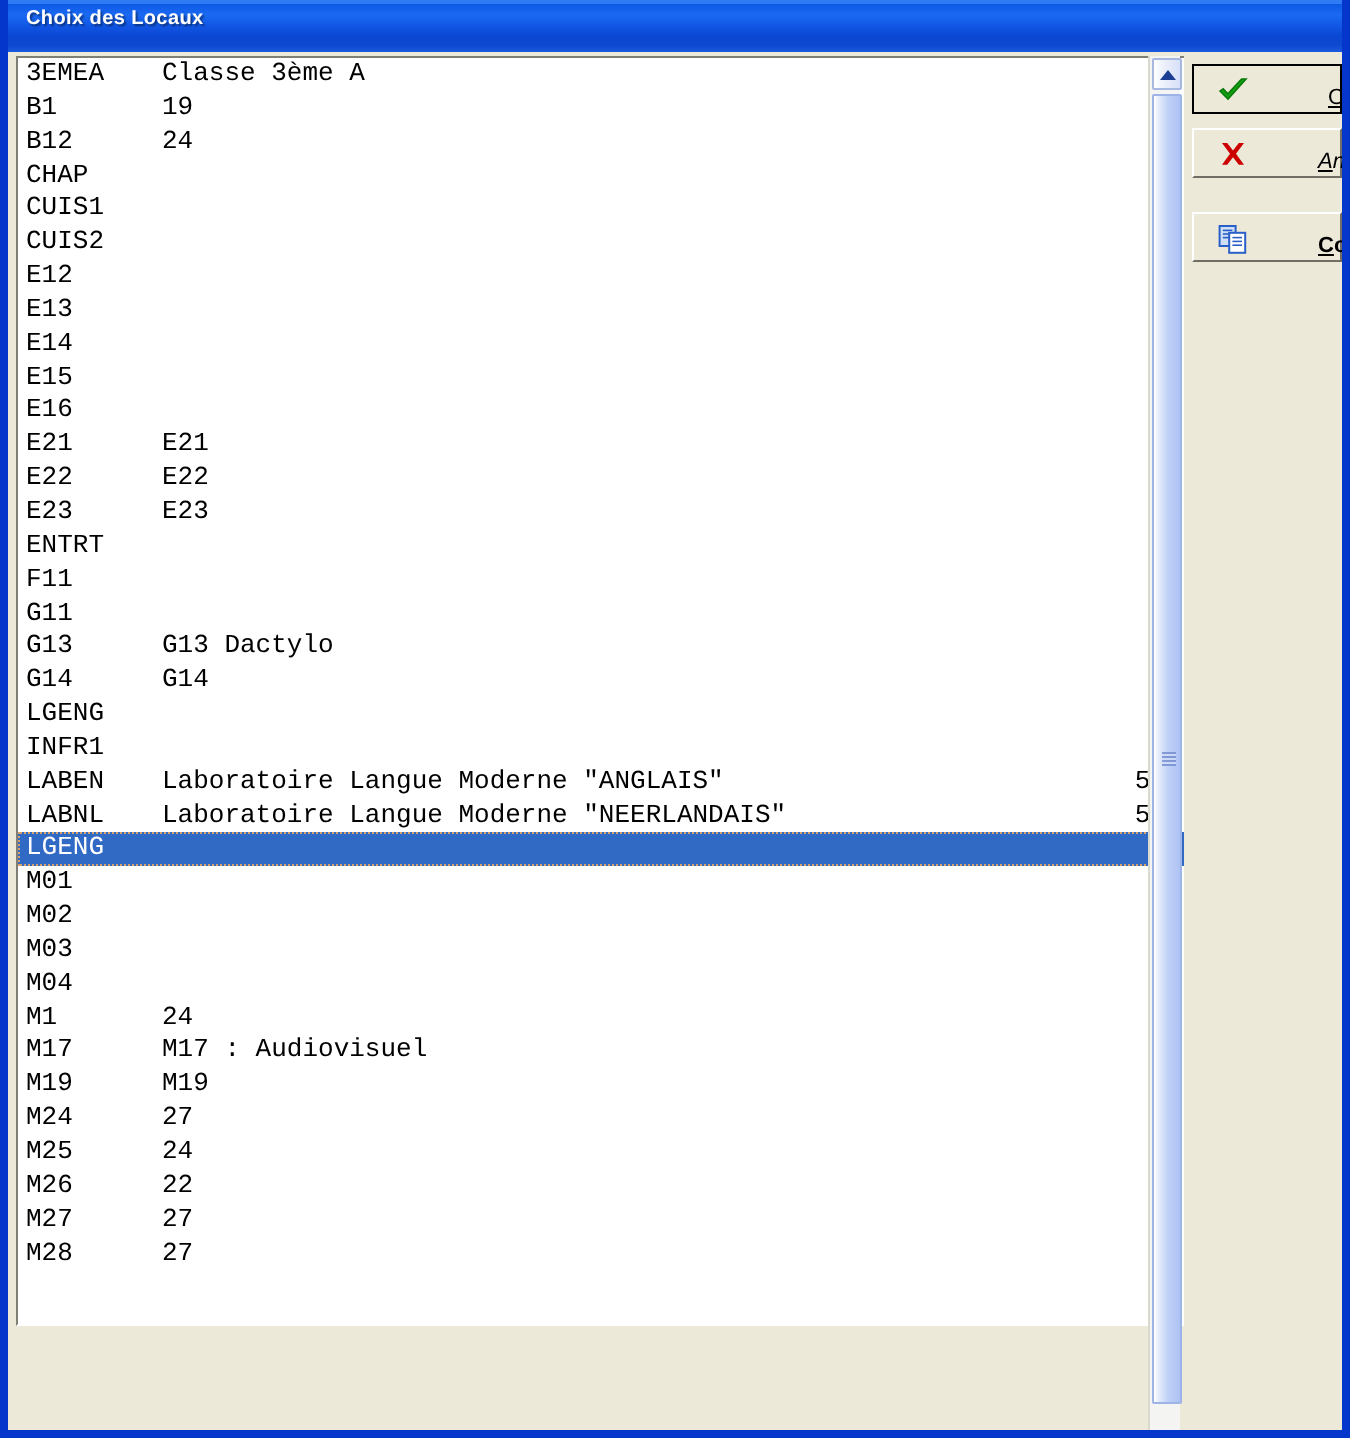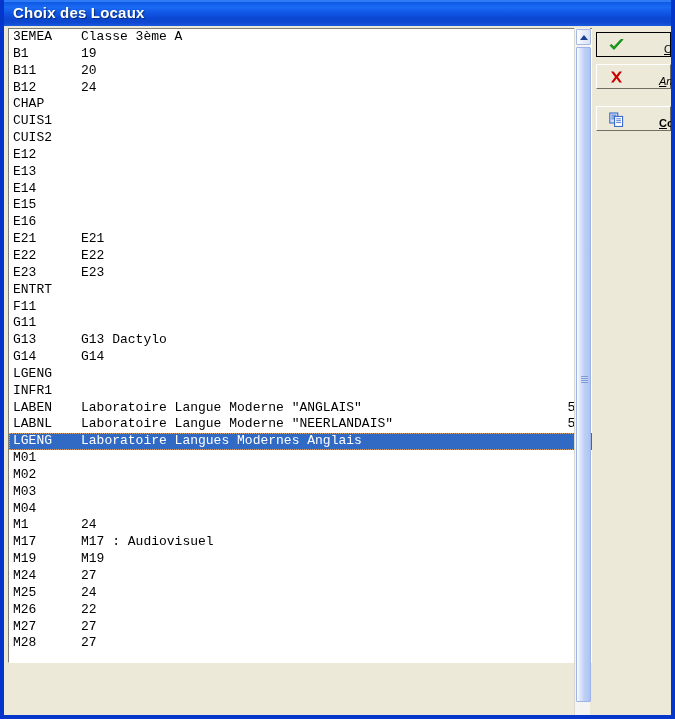--- a/index.html
+++ b/index.html
@@ -49,21 +49,21 @@
     content: "";
     position: absolute;
     left: 0; top: 0;
     width: 675px; height: 2px;
     background: #2f7bf5;
   }
   #title-text {
     position: absolute;
     left: 9px;
     top: 4px;
-    font-size: 15px;
+    font-size: 10px;
     font-weight: bold;
     color: #ffffff;
     letter-spacing: 0.2px;
     text-shadow: 1px 1px 1px rgba(0,0,0,0.45);
     white-space: nowrap;
   }
 
   
   #list-frame {
     position: absolute;
@@ -233,21 +233,20 @@
 <div id="window">
 
   <div id="titlebar">
     <div id="title-text">Choix des Locaux</div>
   </div>
 
   <div id="list-frame">
     <div id="list-inner">
         <div class="row"><span class="c-code">3EMEA</span><span class="c-desc">Classe 3ème A</span></div>
         <div class="row"><span class="c-code">B1</span><span class="c-desc">19</span></div>
-        <div class="row"><span class="c-code">B11</span><span class="c-desc">20</span></div>
         <div class="row"><span class="c-code">B12</span><span class="c-desc">24</span></div>
         <div class="row"><span class="c-code">CHAP</span></div>
         <div class="row"><span class="c-code">CUIS1</span></div>
         <div class="row"><span class="c-code">CUIS2</span></div>
         <div class="row"><span class="c-code">E12</span></div>
         <div class="row"><span class="c-code">E13</span></div>
         <div class="row"><span class="c-code">E14</span></div>
         <div class="row"><span class="c-code">E15</span></div>
         <div class="row"><span class="c-code">E16</span></div>
         <div class="row"><span class="c-code">E21</span><span class="c-desc">E21</span></div>
@@ -255,21 +254,21 @@
         <div class="row"><span class="c-code">E23</span><span class="c-desc">E23</span></div>
         <div class="row"><span class="c-code">ENTRT</span></div>
         <div class="row"><span class="c-code">F11</span></div>
         <div class="row"><span class="c-code">G11</span></div>
         <div class="row"><span class="c-code">G13</span><span class="c-desc">G13 Dactylo</span></div>
         <div class="row"><span class="c-code">G14</span><span class="c-desc">G14</span></div>
         <div class="row"><span class="c-code">LGENG</span></div>
         <div class="row"><span class="c-code">INFR1</span></div>
         <div class="row"><span class="c-code">LABEN</span><span class="c-desc">Laboratoire Langue Moderne "ANGLAIS"</span><span class="c-num">50</span></div>
         <div class="row"><span class="c-code">LABNL</span><span class="c-desc">Laboratoire Langue Moderne "NEERLANDAIS"</span><span class="c-num">50</span></div>
-        <div class="row selected"><span class="c-code">LGENG</span><span class="c-desc">Laboratoire Langues Modernes Anglais</span></div>
+        <div class="row selected"><span class="c-code">LGENG</span></div>
         <div class="row"><span class="c-code">M01</span></div>
         <div class="row"><span class="c-code">M02</span></div>
         <div class="row"><span class="c-code">M03</span></div>
         <div class="row"><span class="c-code">M04</span></div>
         <div class="row"><span class="c-code">M1</span><span class="c-desc">24</span></div>
         <div class="row"><span class="c-code">M17</span><span class="c-desc">M17 : Audiovisuel</span></div>
         <div class="row"><span class="c-code">M19</span><span class="c-desc">M19</span></div>
         <div class="row"><span class="c-code">M24</span><span class="c-desc">27</span></div>
         <div class="row"><span class="c-code">M25</span><span class="c-desc">24</span></div>
         <div class="row"><span class="c-code">M26</span><span class="c-desc">22</span></div>

